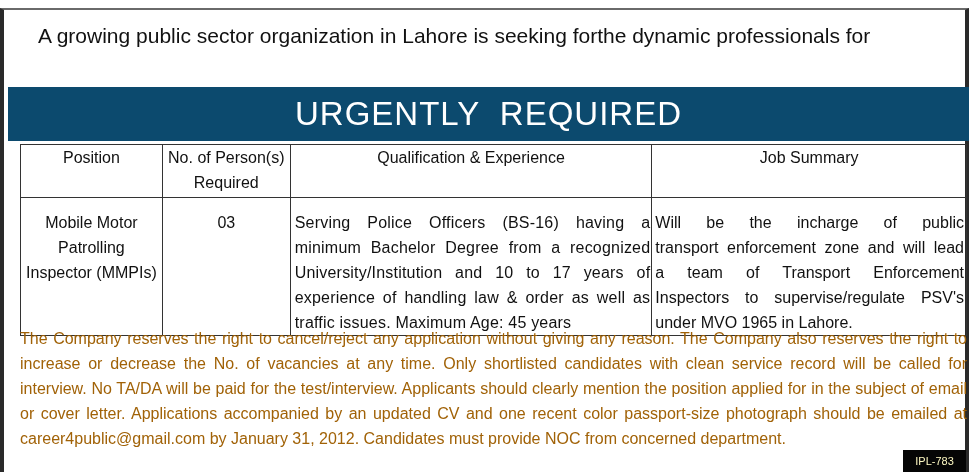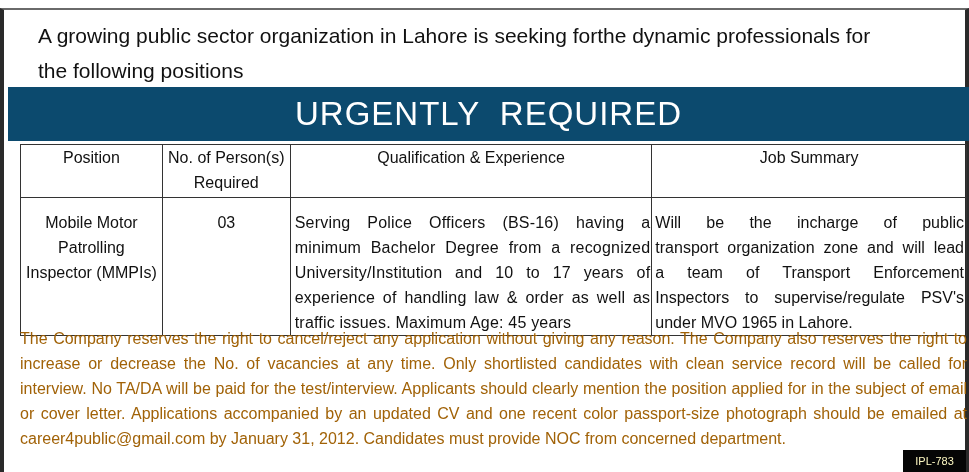--- a/index.html
+++ b/index.html
@@ -63,21 +63,20 @@
     font-size: 11px; line-height: 22px; text-align: center;
   }
 </style>
 </head>
 <body>
 
 <div class="frame">
 
   <div class="intro">
     <div>A growing public sector organization in Lahore is seeking forthe dynamic professionals for</div>
-    <div>the following positions</div>
   </div>
 
   <div class="banner">
     <span>URGENTLY REQUIRED</span>
   </div>
 
   <table class="jobs">
     <thead>
       <tr>
         <th class="c-pos">
@@ -107,21 +106,21 @@
         </td>
         <td class="c-qual">
           <span class="qual-line just">Serving Police Officers (BS-16) having a</span>
           <span class="qual-line just">minimum Bachelor Degree from a recognized</span>
           <span class="qual-line just">University/Institution and 10 to 17 years of</span>
           <span class="qual-line just">experience of handling law &amp; order as well as</span>
           <span class="qual-line">traffic issues. Maximum Age: 45 years</span>
         </td>
         <td class="c-sum">
           <span class="sum-line just">Will be the incharge of public</span>
-          <span class="sum-line just">transport organization zone and will lead</span>
+          <span class="sum-line just">transport enforcement zone and will lead</span>
           <span class="sum-line just">a team of Transport Enforcement</span>
           <span class="sum-line just">Inspectors to supervise/regulate PSV's</span>
           <span class="sum-line">under MVO 1965 in Lahore.</span>
         </td>
       </tr>
     </tbody>
   </table>
 
   <div class="footer">The Company reserves the right to cancel/reject any application without giving any reason. The Company also reserves the right to increase or decrease the No. of vacancies at any time. Only shortlisted candidates with clean service record will be called for interview. No TA/DA will be paid for the test/interview. Applicants should clearly mention the position applied for in the subject of email or cover letter. Applications accompanied by an updated CV and one recent color passport-size photograph should be emailed at career4public@gmail.com by January 31, 2012. Candidates must provide NOC from concerned department.</div>
 

